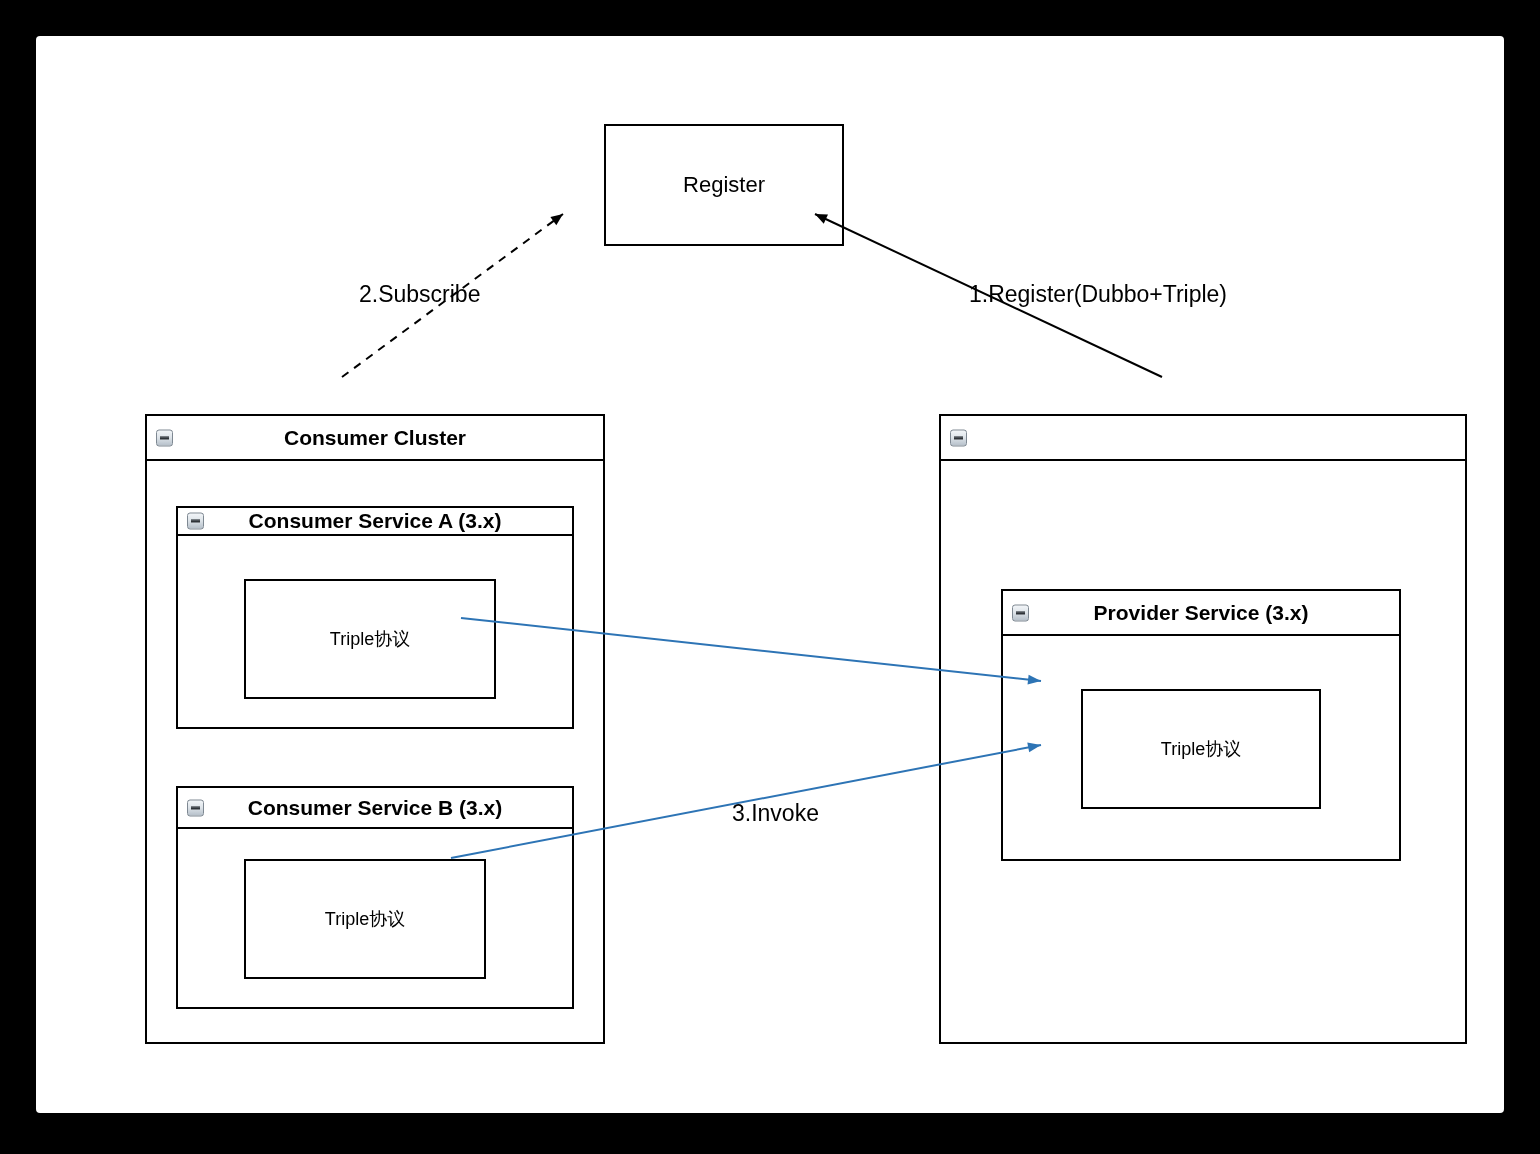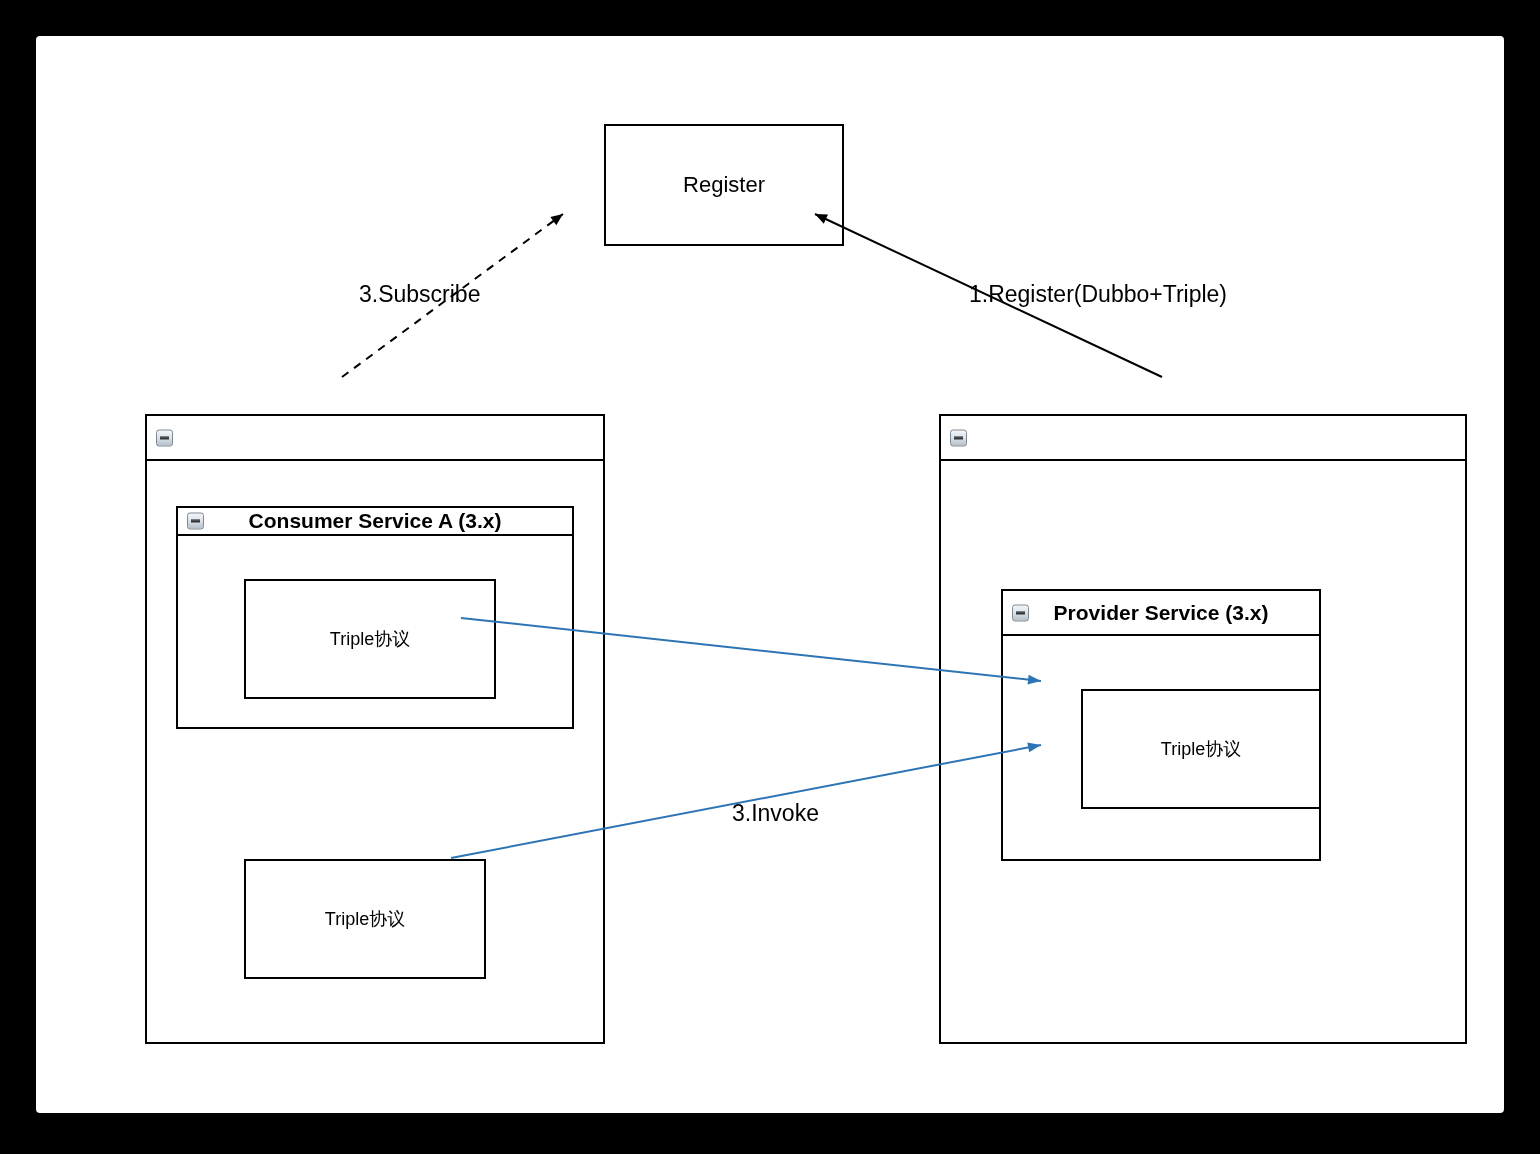--- a/index.html
+++ b/index.html
@@ -52,21 +52,21 @@
   
   .register-box{left:568px;top:88px;width:240px;height:122px;font-size:22px;}
   .consumer-cluster{left:109px;top:378px;width:460px;height:630px;}
   .consumer-cluster .titlebar{height:45px;}
   .provider-cluster{left:903px;top:378px;width:528px;height:630px;}
   .provider-cluster .titlebar{height:45px;}
   .consumer-service-a{left:140px;top:470px;width:398px;height:223px;}
   .consumer-service-a .titlebar{height:28px;}
   .consumer-service-b{left:140px;top:750px;width:398px;height:223px;}
   .consumer-service-b .titlebar{height:41px;}
-  .provider-service{left:965px;top:553px;width:320px;height:272px;}
+  .provider-service{left:965px;top:553px;width:400px;height:272px;}
   .provider-service .titlebar{height:45px;}
   .triple-a{left:208px;top:543px;width:252px;height:120px;}
   .triple-b{left:208px;top:823px;width:242px;height:120px;}
   .triple-p{left:1045px;top:653px;width:240px;height:120px;}
   
   .edge-label{
     position:absolute;font-size:23px;color:#000;white-space:nowrap;
   }
   .lbl-subscribe{left:323px;top:245px;}
   .lbl-register{left:933px;top:245px;}
@@ -91,35 +91,44 @@
 
     <div class="node register-box">
       <span>Register</span>
     </div>
 
     <div class="group consumer-cluster">
       <div class="titlebar">
         <span class="collapse-btn">
             <span class="minus-bar"></span>
           </span>
+        <span class="title-text">Consumer Cluster</span>
       </div>
     </div>
 
     <div class="group consumer-service-a">
       <div class="titlebar">
         <span class="collapse-btn">
             <span class="minus-bar"></span>
           </span>
         <span class="title-text">Consumer Service A (3.x)</span>
       </div>
     </div>
     <div class="node triple-a">
       <span>Triple协议</span>
     </div>
 
+    <div class="group consumer-service-b">
+      <div class="titlebar">
+        <span class="collapse-btn">
+            <span class="minus-bar"></span>
+          </span>
+        <span class="title-text">Consumer Service B (3.x)</span>
+      </div>
+    </div>
     <div class="node triple-b">
       <span>Triple协议</span>
     </div>
 
     <div class="group provider-cluster">
       <div class="titlebar">
         <span class="collapse-btn">
             <span class="minus-bar"></span>
           </span>
       </div>
@@ -130,21 +139,21 @@
         <span class="collapse-btn">
             <span class="minus-bar"></span>
           </span>
         <span class="title-text">Provider Service (3.x)</span>
       </div>
     </div>
     <div class="node triple-p">
       <span>Triple协议</span>
     </div>
 
-    <div class="edge-label lbl-subscribe">3.Subscribe</div>
+    <div class="edge-label lbl-subscribe">2.Subscribe</div>
     <div class="edge-label lbl-register">1.Register(Dubbo+Triple)</div>
     <div class="edge-label lbl-invoke">3.Invoke</div>
 
   </div>
 
   <svg class="edges-overlay" viewBox="0 0 1540 1154" xmlns="http://www.w3.org/2000/svg">
     <defs>
       <marker id="arrow-black" markerUnits="userSpaceOnUse" markerWidth="16" markerHeight="14" refX="13" refY="6" orient="auto">
         <path class="mk-black" d="M1,1 L13,6 L1,11 Z"></path>
       </marker>

